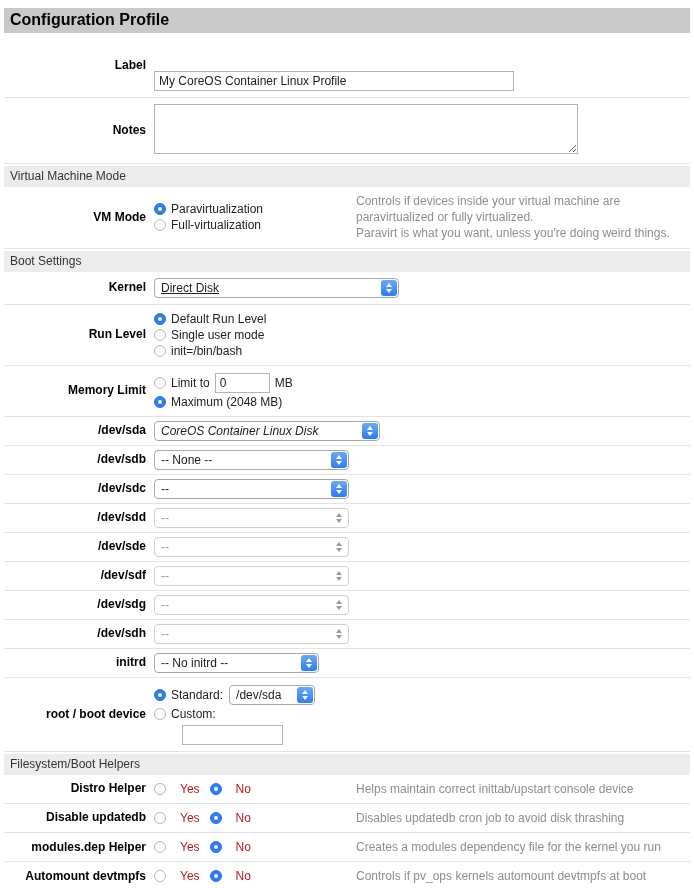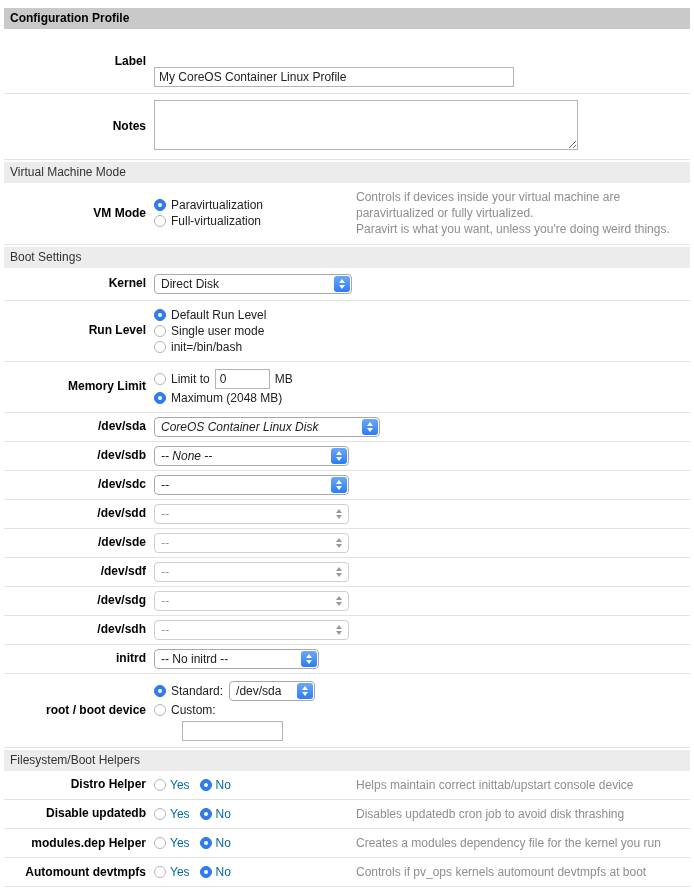--- a/index.html
+++ b/index.html
@@ -6,21 +6,21 @@
   html, body { background: #fff; }
   body {
     width: 694px; height: 888px;
     font-family: "Liberation Sans", "DejaVu Sans", sans-serif;
     font-size: 12px; color: #000;
   }
   .page { padding: 8px 4px 0 4px; }
 
   .titlebar {
     background: #c9c9c9; padding: 3px 16px 4px 6px;
-    font-weight: bold; font-size: 12px; color: #000;
+    font-weight: bold; font-size: 16px; color: #000;
   }
   .sectionbar {
     background: #ececec; padding: 3px 6px 4px 6px;
     font-size: 12px; color: #333; margin-top: 2px;
   }
 
   .row {
     display: flex; align-items: center;
     border-bottom: 1px solid #e3e3e3;
     padding: 6px 0;
@@ -63,38 +63,38 @@
     display: flex; flex-direction: column; align-items: center; justify-content: center;
   }
   .select .stepper i { display: block; width: 0; height: 0;
     border-left: 3px solid transparent; border-right: 3px solid transparent; }
   .select .stepper .up { border-bottom: 4px solid #fff; margin-bottom: 2px; }
   .select .stepper .dn { border-top: 4px solid #fff; }
   .select.disabled { border-color: #cfcfcf; color: #9a9a9a; }
   .select.disabled .stepper { background: transparent; }
   .select.disabled .stepper .up { border-bottom-color: #9a9a9a; }
   .select.disabled .stepper .dn { border-top-color: #9a9a9a; }
-  .w245 { width: 198px; } .w190 { width: 226px; font-style: italic; } .w195 { width: 195px; font-style: italic; }
+  .w245 { width: 245px; text-decoration: underline; } .w190 { width: 226px; font-style: italic; } .w195 { width: 195px; }
   .w165 { width: 165px; } .w86 { width: 86px; }
 
   
   .radio {
     display: inline-block; width: 12px; height: 12px; border-radius: 50%;
     background: #fff; border: 1px solid #b5b5b5; vertical-align: -2px;
     position: relative; cursor: default; flex: 0 0 auto;
   }
   .radio.checked { background: #2f7cf2; border-color: #2c74e4; }
   .radio.checked::after {
     content: ""; position: absolute; left: 3px; top: 3px;
     width: 4px; height: 4px; border-radius: 50%; background: #fff;
   }
   .opt-line { display: flex; align-items: center; padding: 1px 0; }
   .opt-line .opt-text { margin-left: 5px; color: #222; }
   .inline-opts { display: flex; align-items: center; }
-  .inline-opts .opt-text { margin-left: 4px; margin-right: 10px; color: #0369a1; }
+  .inline-opts .opt-text { margin-left: 14px; margin-right: 10px; color: #b91c1c; }
   .vtop { align-items: center; }
   .device-row { padding: 4px 0; }
   .helper-row { padding: 6px 0; }
 </style>
 </head>
 <body>
 
 <div class="page">
 
   <div class="titlebar">Configuration Profile</div>

